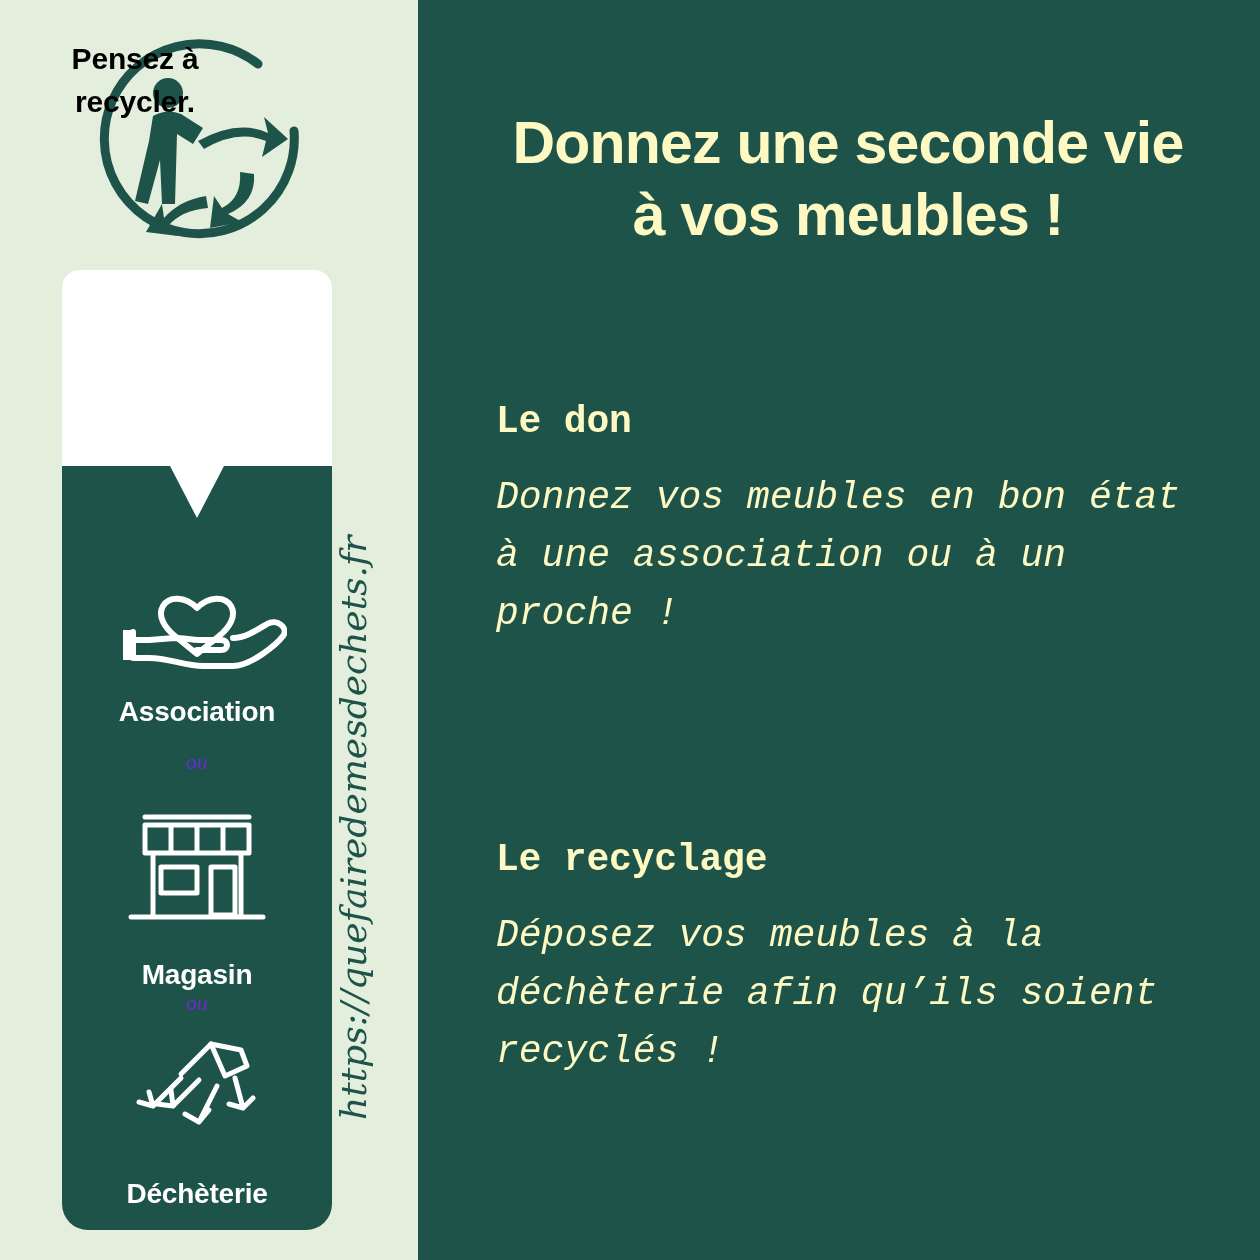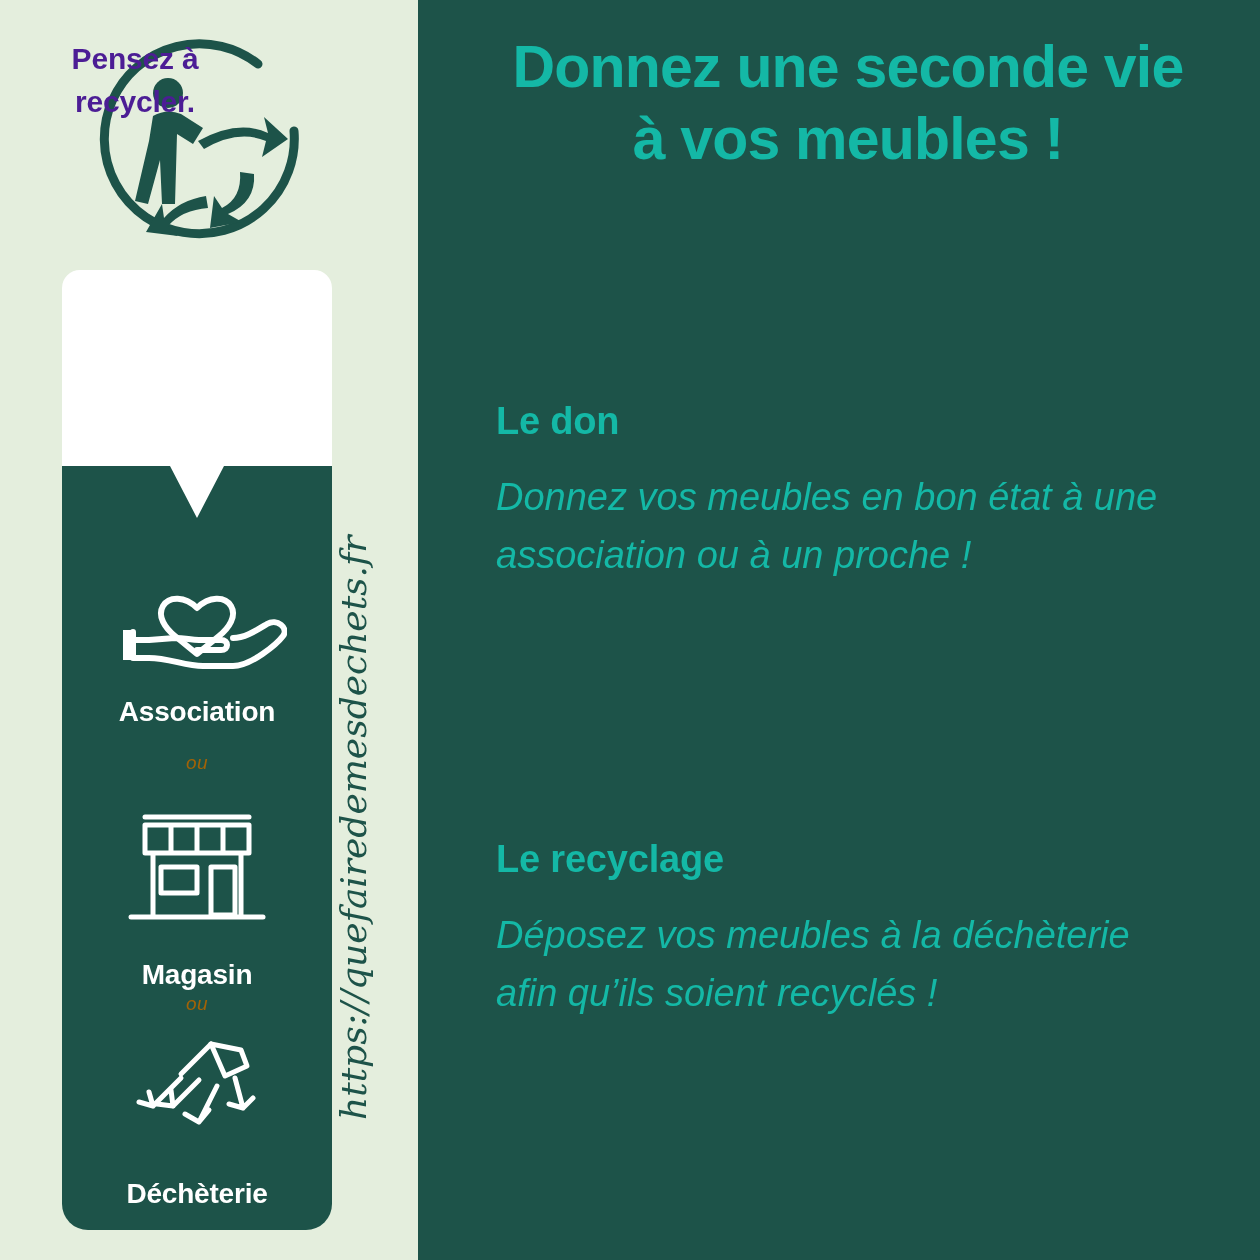--- a/index.html
+++ b/index.html
@@ -55,21 +55,21 @@
     width: 270px;
     height: 275px;
     pointer-events: none;
   }
   .callout-text {
     position: absolute;
     left: 0;
     top: 38px;
     width: 270px;
     text-align: center;
-    color: #4c1d95;
+    color: #000000;
     font-size: 30px;
     font-weight: bold;
     line-height: 1.42;
     letter-spacing: -0.2px;
   }
 
   .step {
     position: absolute;
     width: 270px;
     left: 62px;
@@ -84,21 +84,21 @@
     font-size: 28px;
     font-weight: bold;
     margin-top: 20px;
     letter-spacing: -0.2px;
   }
   .or-label {
     position: absolute;
     width: 270px;
     left: 62px;
     text-align: center;
-    color: #a16207;
+    color: #6d28d9;
     font-size: 19px;
     font-style: italic;
     letter-spacing: 0.5px;
   }
 
   .step-assoc { top: 552px; }
   .or-1 { top: 752px; }
   .step-shop { top: 805px; }
   .or-2 { top: 993px; }
   .step-dechet { top: 1034px; }
@@ -118,34 +118,35 @@
     white-space: nowrap;
     text-align: left;
   }
 
   
   .right-panel {
     position: relative;
     flex: 1 1 auto;
     height: 100%;
     background: #1d5349;
-    color: #14b8a6;
+    color: #fef9c3;
     box-sizing: border-box;
-    padding: 32px 60px 0 78px;
+    padding: 108px 60px 0 78px;
   }
   .headline {
     font-size: 59px;
     font-weight: bold;
     line-height: 1.22;
     text-align: center;
     letter-spacing: -0.8px;
     margin: 0 0 0 0;
   }
   .section {
     margin-top: 0;
+    font-family: Liberation Mono, monospace;
   }
   .section-title {
     font-size: 38px;
     font-weight: bold;
     letter-spacing: -0.2px;
     margin: 0 0 26px 0;
   }
   .section-body {
     font-size: 38px;
     font-style: italic;

